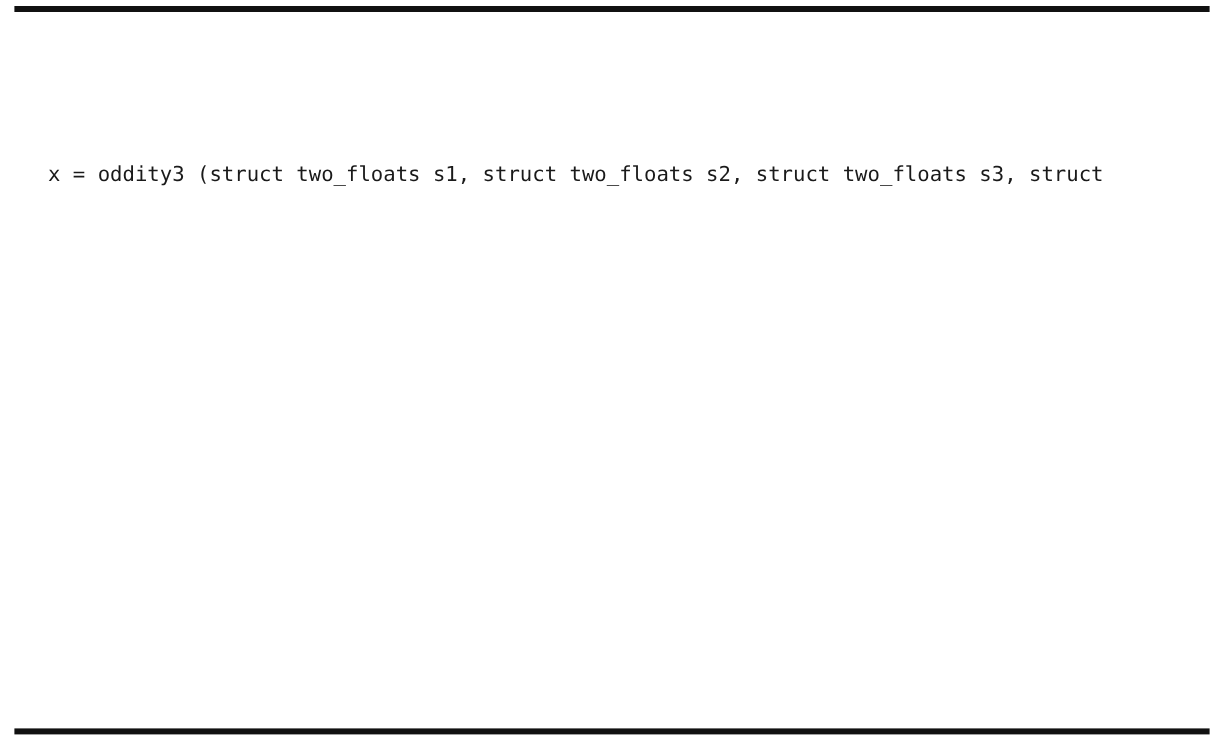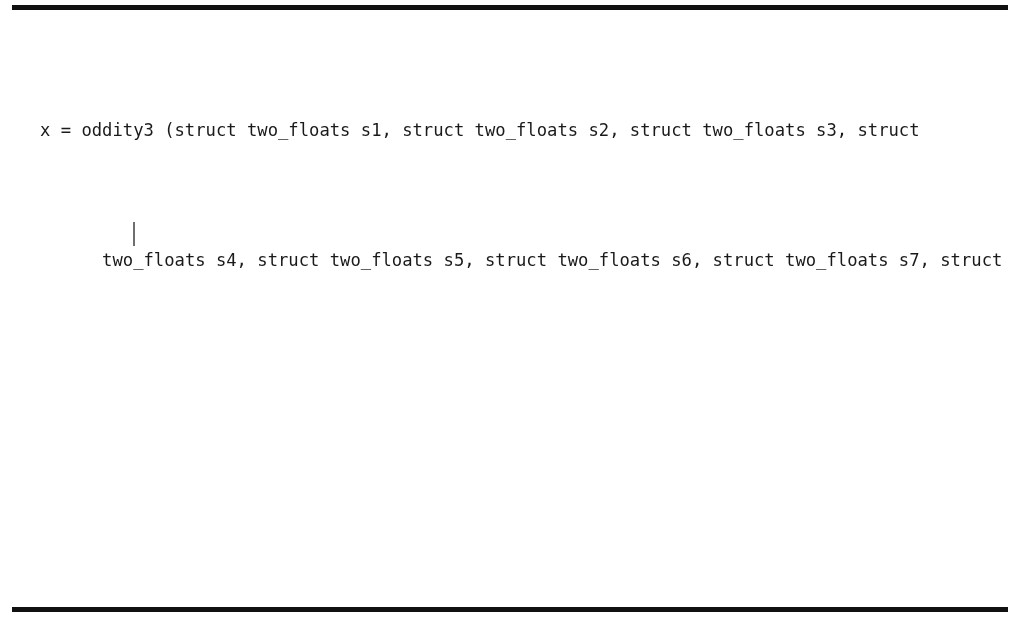--- a/index.html
+++ b/index.html
@@ -48,20 +48,21 @@
     width: 960px;
     font-size: 17.2px;
     line-height: 26px;
     white-space: pre;
     letter-spacing: 0px;
   }
 
   .sig-line {
     white-space: pre;
     position: relative;
+    margin-top: 16px;
   }
 
   
   .spacer-line {
     height: 26px;
   }
 
   
   .caret {
     display: inline-block;
@@ -77,24 +78,20 @@
 
 <div id="figure">
 
   <div class="rule rule-top"></div>
 
   <div id="listing">
 
     
     <div class="sig-line">x = oddity3 (struct two_floats s1, struct two_floats s2, struct two_floats s3, struct</div>
 
-    <div class="sig-line">
-      <span>two_floats s4, struct two_floats s5, struct two_floats s6, struct two_floats s7, struct</span>
-      <span class="caret" id="caret-el" style="left: 93.1406px;"></span>
-    </div>
 
 
     <div class="spacer-line"></div>
 
     
     
   </div>
 
   <div class="rule rule-bottom"></div>
 </div>

